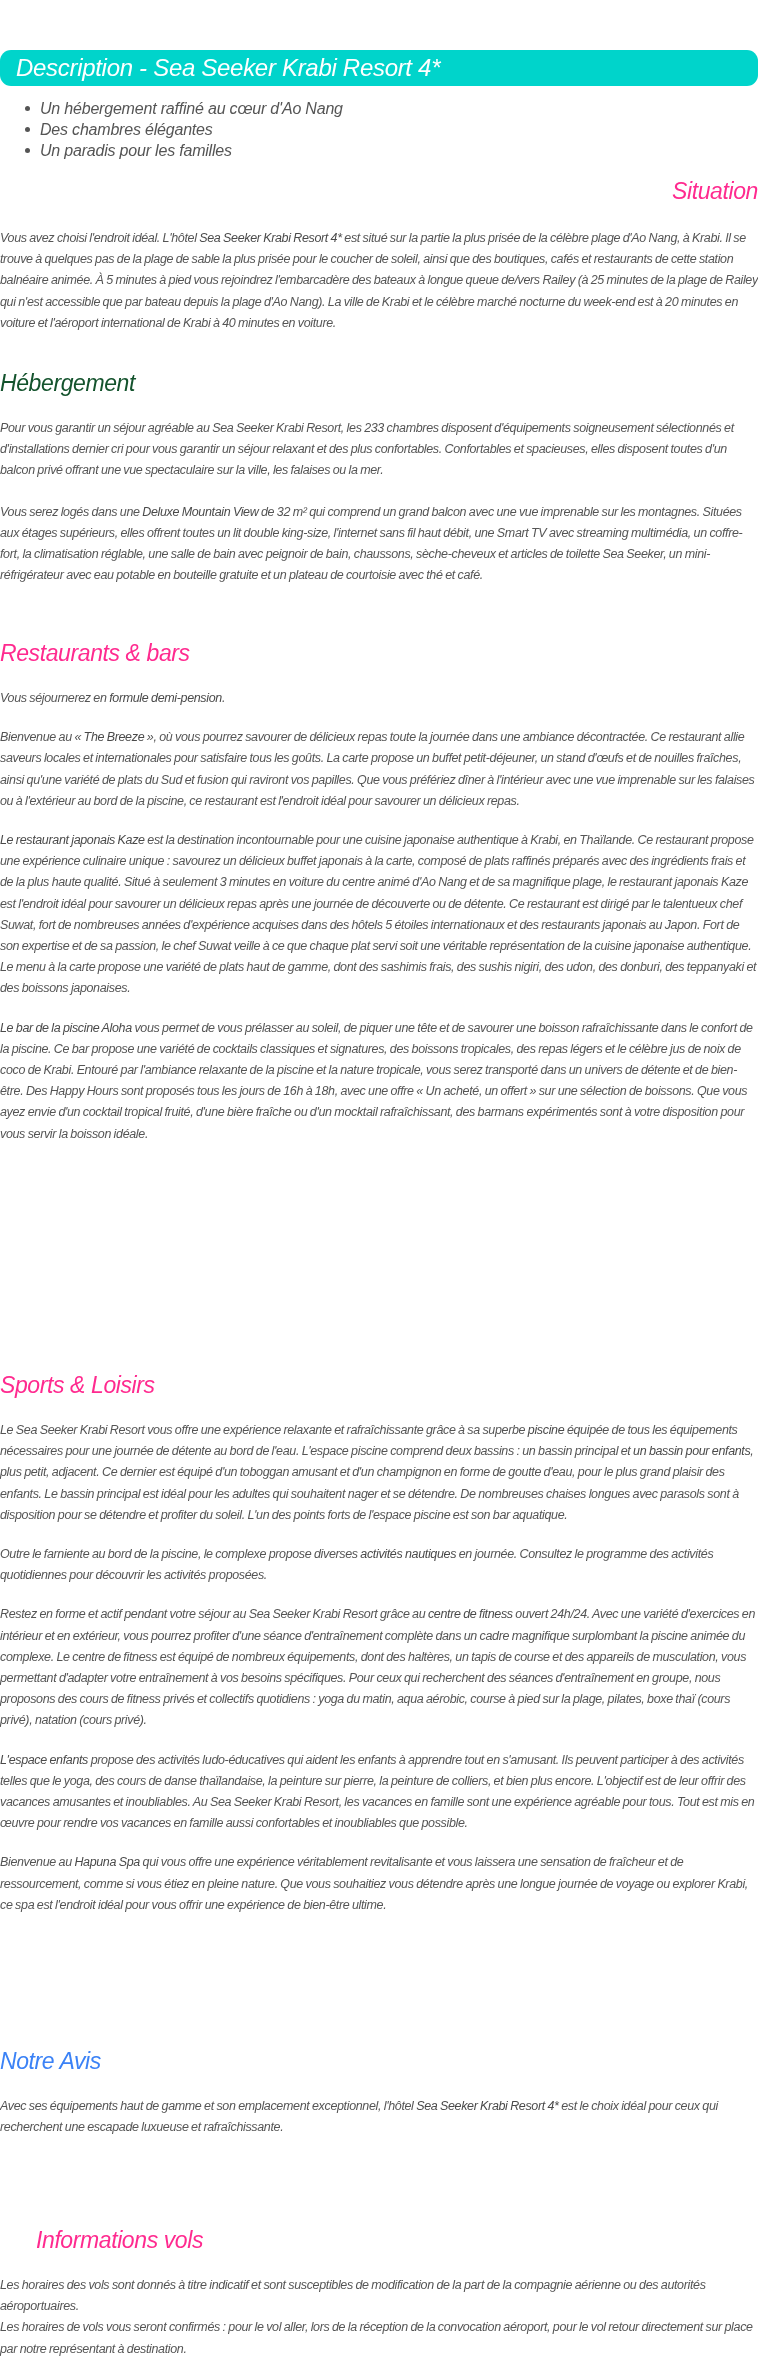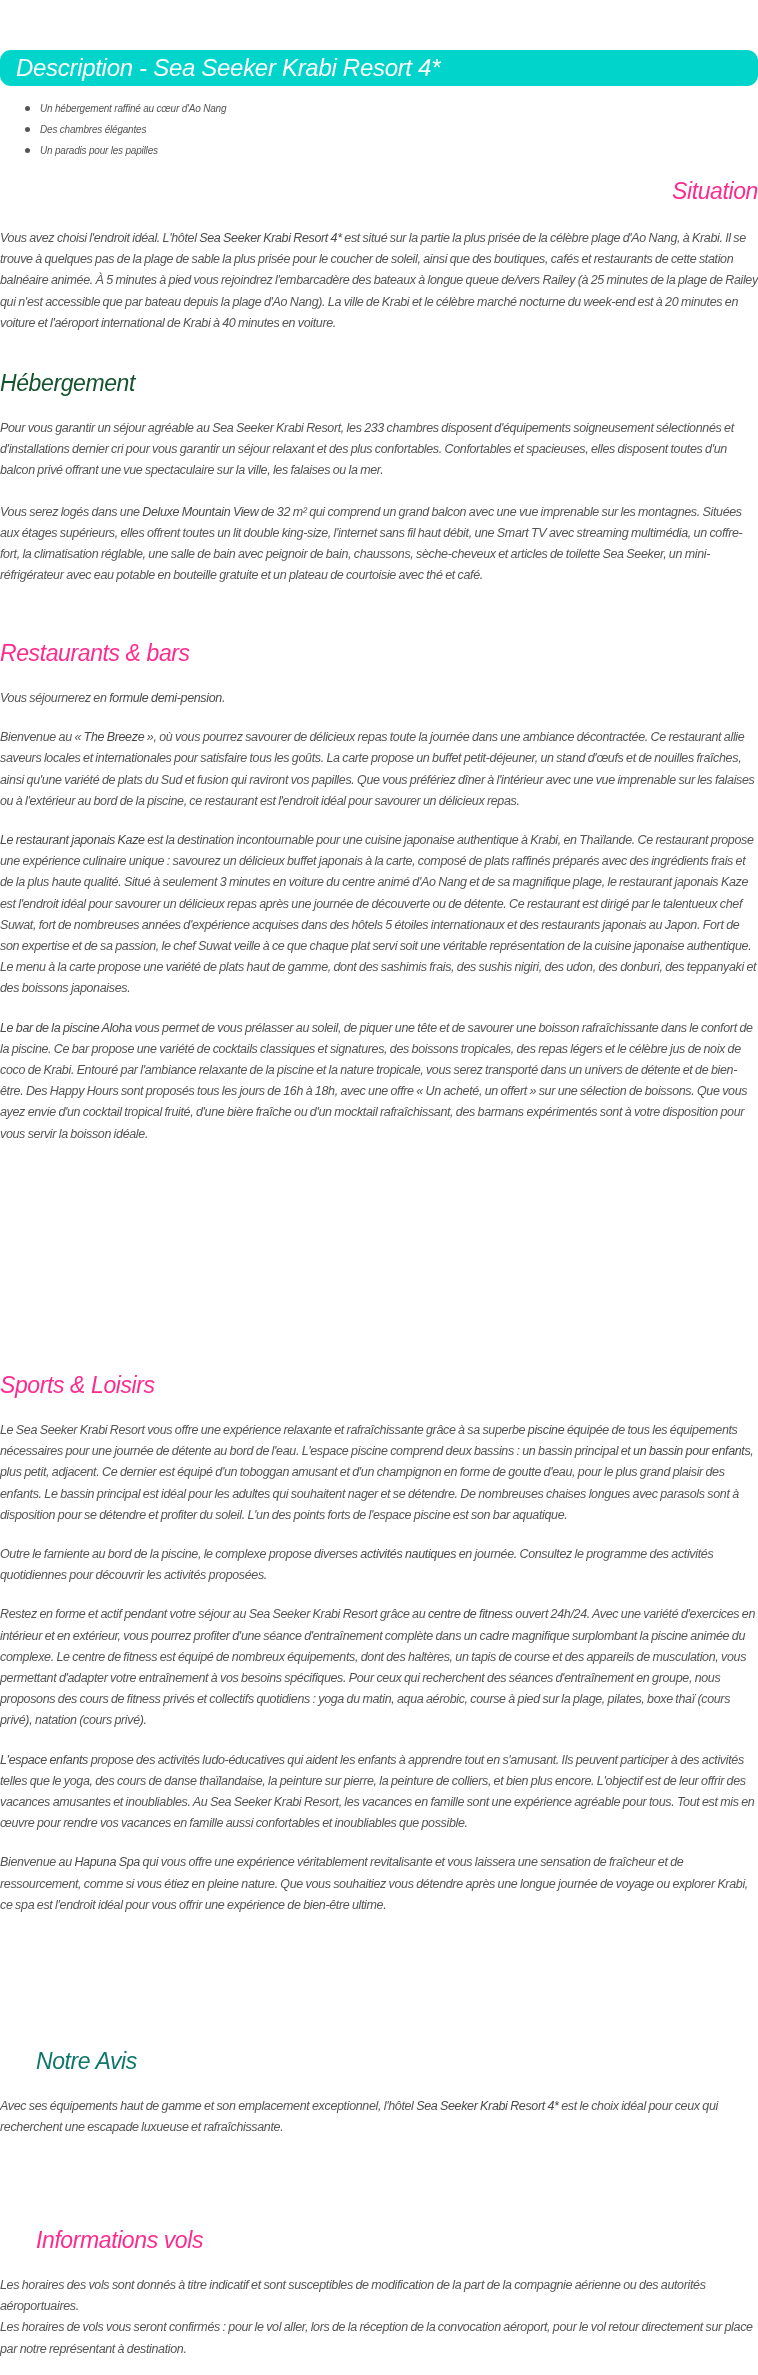--- a/index.html
+++ b/index.html
@@ -29,21 +29,21 @@
     letter-spacing: -0.3px;
   }
   ul.highlights {
     margin: 12px 0 0 0;
     padding: 0 0 0 40px;
     list-style: none;
   }
   ul.highlights li {
     position: relative;
     font-style: italic;
-    font-size: 10px;
+    font-size: 16px;
     line-height: 21px;
     letter-spacing: -0.2px;
   }
   ul.highlights li::before {
     content: "";
     position: absolute;
     left: -15px;
     top: 8px;
     width: 5px;
     height: 5px;
@@ -76,21 +76,21 @@
 
 <div class="page">
 
   <div class="title-bar" style="background: rgb(0, 212, 203);">
     <h1>Description - Sea Seeker Krabi Resort 4*</h1>
   </div>
 
   <ul class="highlights">
     <li>Un hébergement raffiné au cœur d'Ao Nang</li>
     <li>Des chambres élégantes</li>
-    <li>Un paradis pour les papilles</li>
+    <li>Un paradis pour les familles</li>
   </ul>
 
   <section class="sec" style="top:176px">
     <h2 class="section" style="color: rgb(255, 42, 143); text-align: right;">Situation</h2>
     <div style="height:22px"></div>
     <p class="body">Vous avez choisi l'endroit idéal. L'hôtel <b>Sea Seeker Krabi Resort 4*</b> est situé sur la partie la plus prisée de la célèbre plage d'Ao Nang, à Krabi. Il se trouve à quelques pas de la plage de sable la plus prisée pour le coucher de soleil, ainsi que des boutiques, cafés et restaurants de cette station balnéaire animée. À 5 minutes à pied vous rejoindrez l'embarcadère des bateaux à longue queue de/vers Railey (à 25 minutes de la plage de Railey qui n'est accessible que par bateau depuis la plage d'Ao Nang). La ville de Krabi et le célèbre marché nocturne du week-end est à 20 minutes en voiture et l'aéroport international de Krabi à 40 minutes en voiture.</p>
   </section>
 
   <section class="sec" style="top:368px">
     <h2 class="section" style="color: #14532d;">Hébergement</h2>
@@ -120,21 +120,21 @@
     <p class="body">Outre le farniente au bord de la piscine, le complexe propose diverses <b>activités nautiques</b> en journée. Consultez le programme des activités quotidiennes pour découvrir les activités proposées.</p>
     <div style="height:18px"></div>
     <p class="body">Restez en forme et actif pendant votre séjour au Sea Seeker Krabi Resort grâce au <b>centre de fitness</b> ouvert 24h/24. Avec une variété d'exercices en intérieur et en extérieur, vous pourrez profiter d'une séance d'entraînement complète dans un cadre magnifique surplombant la piscine animée du complexe. Le centre de fitness est équipé de nombreux équipements, dont des haltères, un tapis de course et des appareils de musculation, vous permettant d'adapter votre entraînement à vos besoins spécifiques. Pour ceux qui recherchent des séances d'entraînement en groupe, nous proposons des cours de fitness privés et collectifs quotidiens : yoga du matin, aqua aérobic, course à pied sur la plage, pilates, boxe thaï (cours privé), natation (cours privé).</p>
     <div style="height:18px"></div>
     <p class="body"><b>L'espace enfants</b> propose des activités ludo-éducatives qui aident les enfants à apprendre tout en s'amusant. Ils peuvent participer à des activités telles que le yoga, des cours de danse thaïlandaise, la peinture sur pierre, la peinture de colliers, et bien plus encore. L'objectif est de leur offrir des vacances amusantes et inoubliables. Au Sea Seeker Krabi Resort, les vacances en famille sont une expérience agréable pour tous. Tout est mis en œuvre pour rendre vos vacances en famille aussi confortables et inoubliables que possible.</p>
     <div style="height:18px"></div>
     <p class="body">Bienvenue au <b>Hapuna Spa</b> qui vous offre une expérience véritablement revitalisante et vous laissera une sensation de fraîcheur et de ressourcement, comme si vous étiez en pleine nature. Que vous souhaitiez vous détendre après une longue journée de voyage ou explorer Krabi, ce spa est l'endroit idéal pour vous offrir une expérience de bien-être ultime.</p>
   </section>
 
   <section class="sec" style="top:2046px">
-    <h2 class="section" style="color: #0f766e; margin-left: 36px;">Notre Avis</h2>
+    <h2 class="section" style="color: #3b82f6;">Notre Avis</h2>
     <div style="height:20px"></div>
     <p class="body">Avec ses équipements haut de gamme et son emplacement exceptionnel, l'hôtel <b>Sea Seeker Krabi Resort 4*</b> est le choix idéal pour ceux qui recherchent une escapade luxueuse et rafraîchissante.</p>
   </section>
 
   <section class="sec" style="top:2225px">
     <h2 class="section" style="color: rgb(255, 42, 143); margin-left: 36px;">Informations vols</h2>
     <div style="height:20px"></div>
     <p class="body">Les horaires des vols sont donnés à titre indicatif et sont susceptibles de modification de la part de la compagnie aérienne ou des autorités aéroportuaires.<br>Les horaires de vols vous seront confirmés : pour le vol aller, lors de la réception de la convocation aéroport, pour le vol retour directement sur place par notre représentant à destination.</p>
   </section>
 

